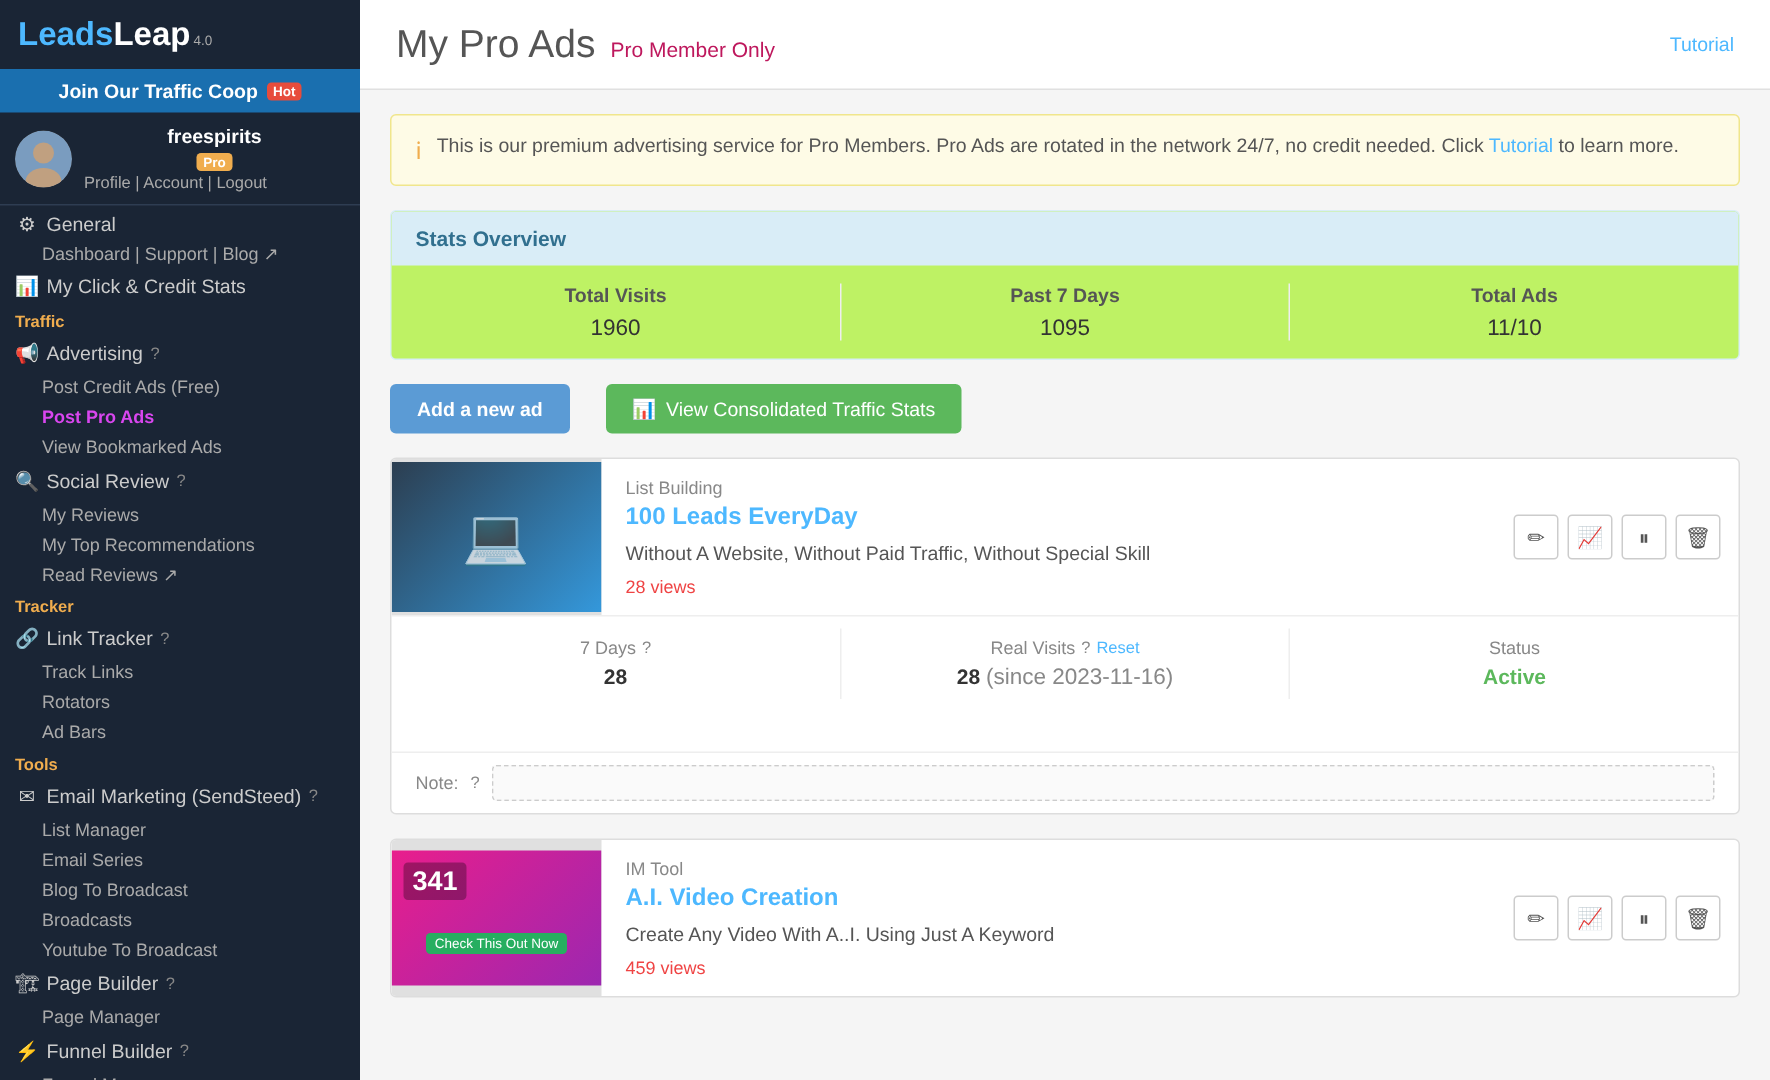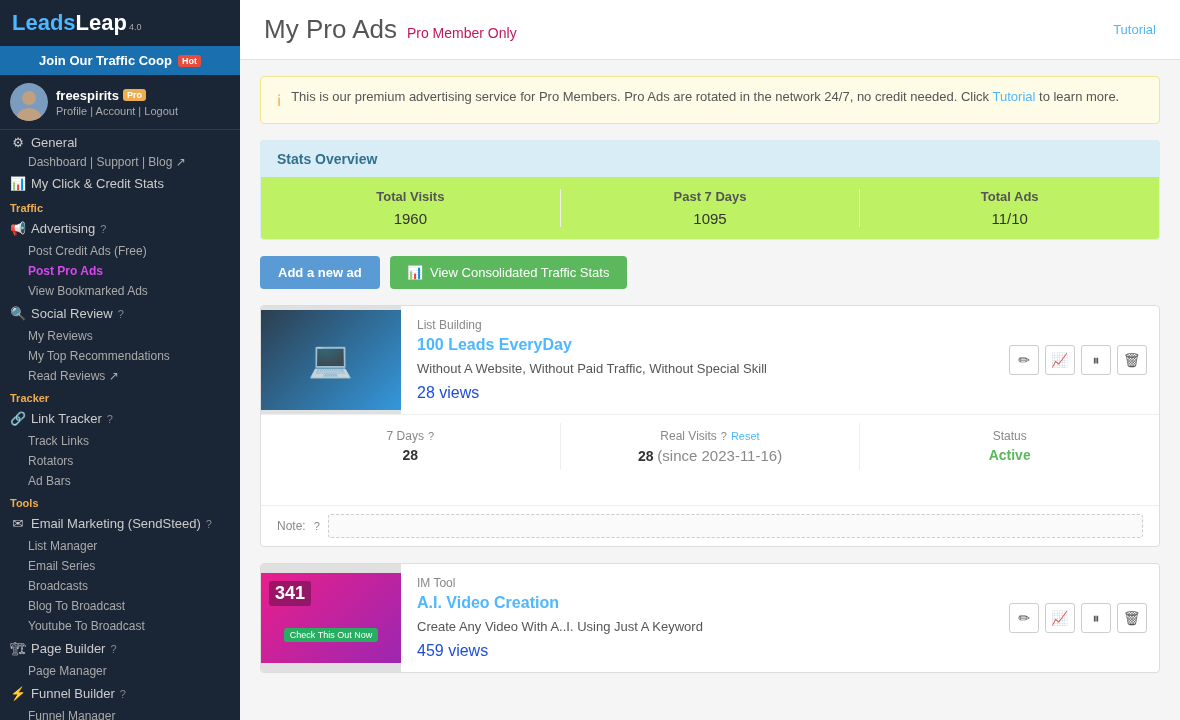--- a/index.html
+++ b/index.html
@@ -69,21 +69,21 @@
       background: #555;
       overflow: hidden;
       margin-right: 8px;
       flex-shrink: 0;
       display: flex;
       align-items: center;
       justify-content: center;
     }
     .avatar svg { width: 38px; height: 38px; }
     .user-info { flex: 1; }
-    .username { color: #fff; font-weight: bold; font-size: 13px; display: flex; align-items: center; gap: 4px; }
+    .username { color: #fff; font-weight: bold; font-size: 13px; display: flex; align-items: center; gap: 4px; flex-direction: column; }
     .pro-badge {
       background: #f0ad4e;
       color: #fff;
       font-size: 9px;
       font-weight: bold;
       padding: 1px 4px;
       border-radius: 3px;
     }
     .user-links { font-size: 11px; color: #aaa; margin-top: 2px; }
     .user-links a { color: #aaa; text-decoration: none; }
@@ -178,21 +178,21 @@
     .stat-cell {
       flex: 1;
       text-align: center;
     }
     .stat-cell + .stat-cell { border-left: 1px solid #eee; }
     .stat-label { font-size: 13px; color: #555; font-weight: bold; margin-bottom: 6px; }
     .stat-value { font-size: 15px; color: #333; }
 
     .action-bar {
       display: flex;
-      gap: 10px;
+      gap: 24px;
       margin-bottom: 16px;
     }
     .btn-add {
       background: #5b9bd5;
       color: #fff;
       border: none;
       padding: 9px 18px;
       border-radius: 4px;
       font-size: 13px;
       cursor: pointer;
@@ -232,21 +232,21 @@
       align-items: center;
       justify-content: center;
     }
     .ad-info {
       flex: 1;
       padding: 12px 16px;
     }
     .ad-category { color: #888; font-size: 12px; margin-bottom: 4px; }
     .ad-title { color: #4db8ff; font-size: 16px; font-weight: bold; margin-bottom: 6px; cursor: pointer; }
     .ad-desc { color: #555; font-size: 13px; line-height: 1.4; }
-    .ad-views { color: #1d4ed8; font-size: 16px; margin-top: 6px; }
+    .ad-views { color: #ef4444; font-size: 12px; margin-top: 6px; }
     .ad-actions {
       display: flex;
       align-items: center;
       gap: 6px;
       padding: 12px;
       flex-shrink: 0;
     }
     .icon-btn {
       width: 30px;
       height: 30px;
@@ -421,22 +421,22 @@
 
   <div class="nav-section-label">Tools</div>
 
   <div class="nav-item">
     <span class="nav-icon">✉</span>
     <span>Email Marketing (SendSteed)</span>
     <span class="nav-question">?</span>
   </div>
   <a class="nav-sub-item">List Manager</a>
   <a class="nav-sub-item">Email Series</a>
+  <a class="nav-sub-item">Blog To Broadcast</a>
   <a class="nav-sub-item">Broadcasts</a>
-  <a class="nav-sub-item">Blog To Broadcast</a>
   <a class="nav-sub-item">Youtube To Broadcast</a>
 
   <div class="nav-item">
     <span class="nav-icon">🏗</span>
     <span>Page Builder</span>
     <span class="nav-question">?</span>
   </div>
   <a class="nav-sub-item">Page Manager</a>
 
   <div class="nav-item">

